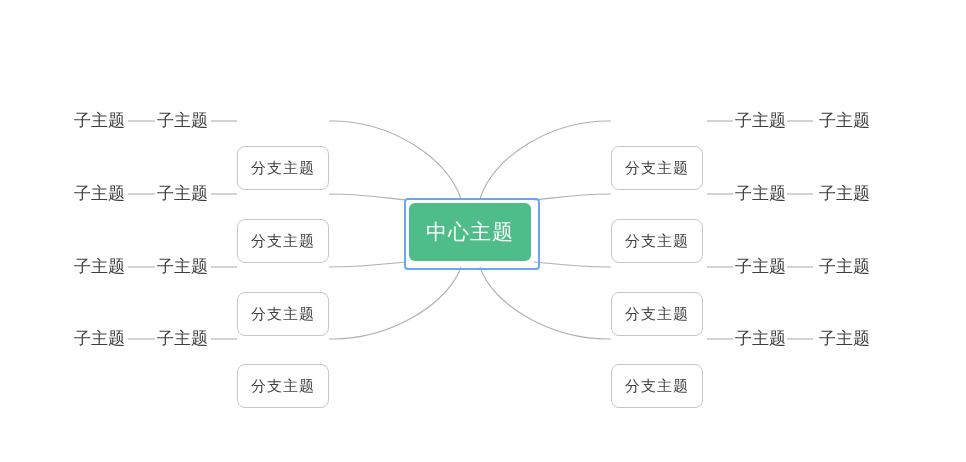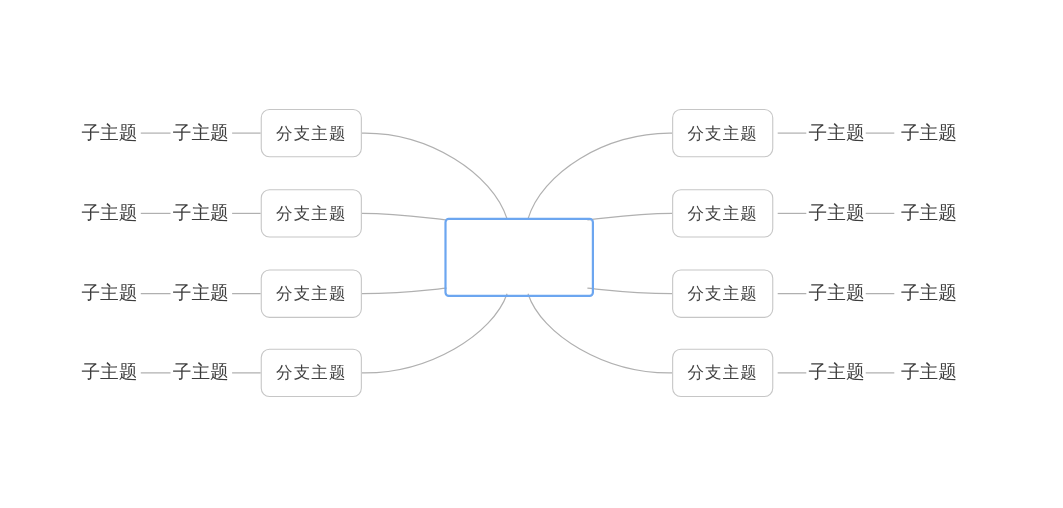--- a/index.html
+++ b/index.html
@@ -28,20 +28,21 @@
     background: #ffffff;
     border: 1px solid #c6c6c6;
     border-radius: 8px;
     display: flex;
     align-items: center;
     justify-content: center;
     font-size: 15px;
     color: #404040;
     letter-spacing: 1px;
     cursor: pointer;
+    margin-top: 47px;
   }
   .sub-node {
     height: 20px;
     line-height: 20px;
     text-align: center;
     font-size: 17px;
     color: #3d3d3d;
     cursor: pointer;
     white-space: nowrap;
   }
@@ -97,20 +98,21 @@
     <path class="edge" d="M787,121 H813"></path>
     <path class="edge" d="M707,194 H733"></path>
     <path class="edge" d="M787,194 H813"></path>
     <path class="edge" d="M707,267 H733"></path>
     <path class="edge" d="M787,267 H813"></path>
     <path class="edge" d="M707,339 H733"></path>
     <path class="edge" d="M787,339 H813"></path>
   </svg>
 
   <div class="selection-frame"></div>
+  <div class="center-node">中心主题</div>
 
   <div class="node branch-node" style="left:237px; top:99px;">分支主题</div>
   <div class="node branch-node" style="left:237px; top:172px;">分支主题</div>
   <div class="node branch-node" style="left:237px; top:245px;">分支主题</div>
   <div class="node branch-node" style="left:237px; top:317px;">分支主题</div>
 
   <div class="node sub-node" style="left:157px; width:46px; top:111px;">子主题</div>
   <div class="node sub-node" style="left:74px;  width:46px; top:111px;">子主题</div>
   <div class="node sub-node" style="left:157px; width:46px; top:184px;">子主题</div>
   <div class="node sub-node" style="left:74px;  width:46px; top:184px;">子主题</div>

